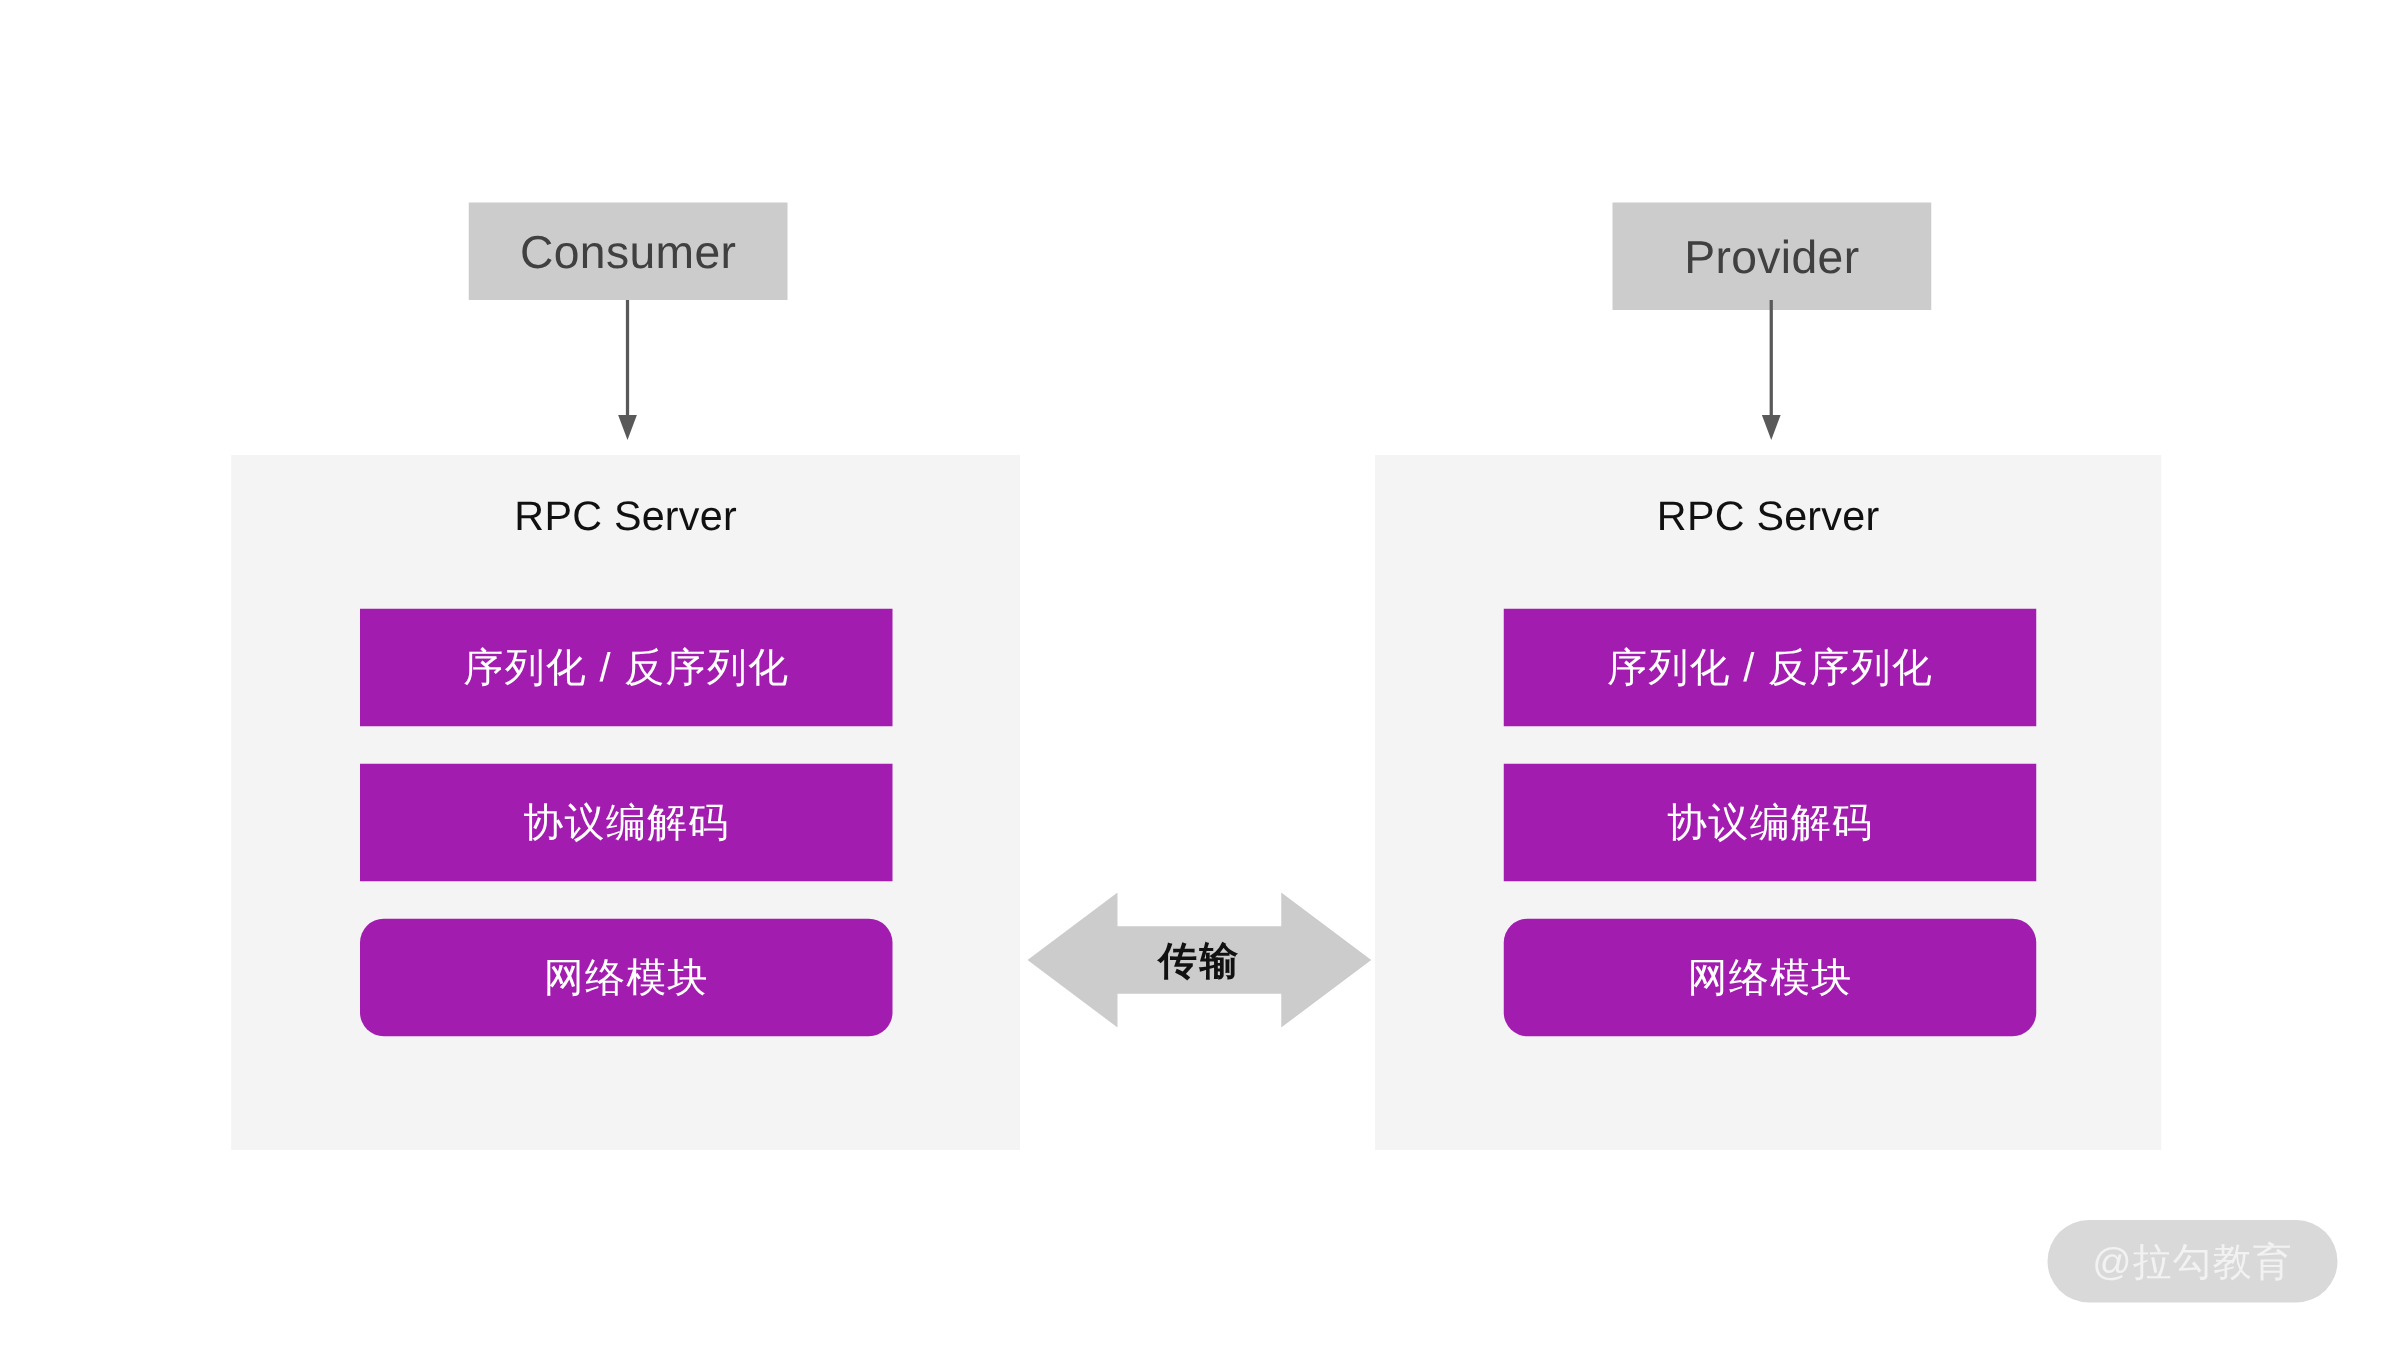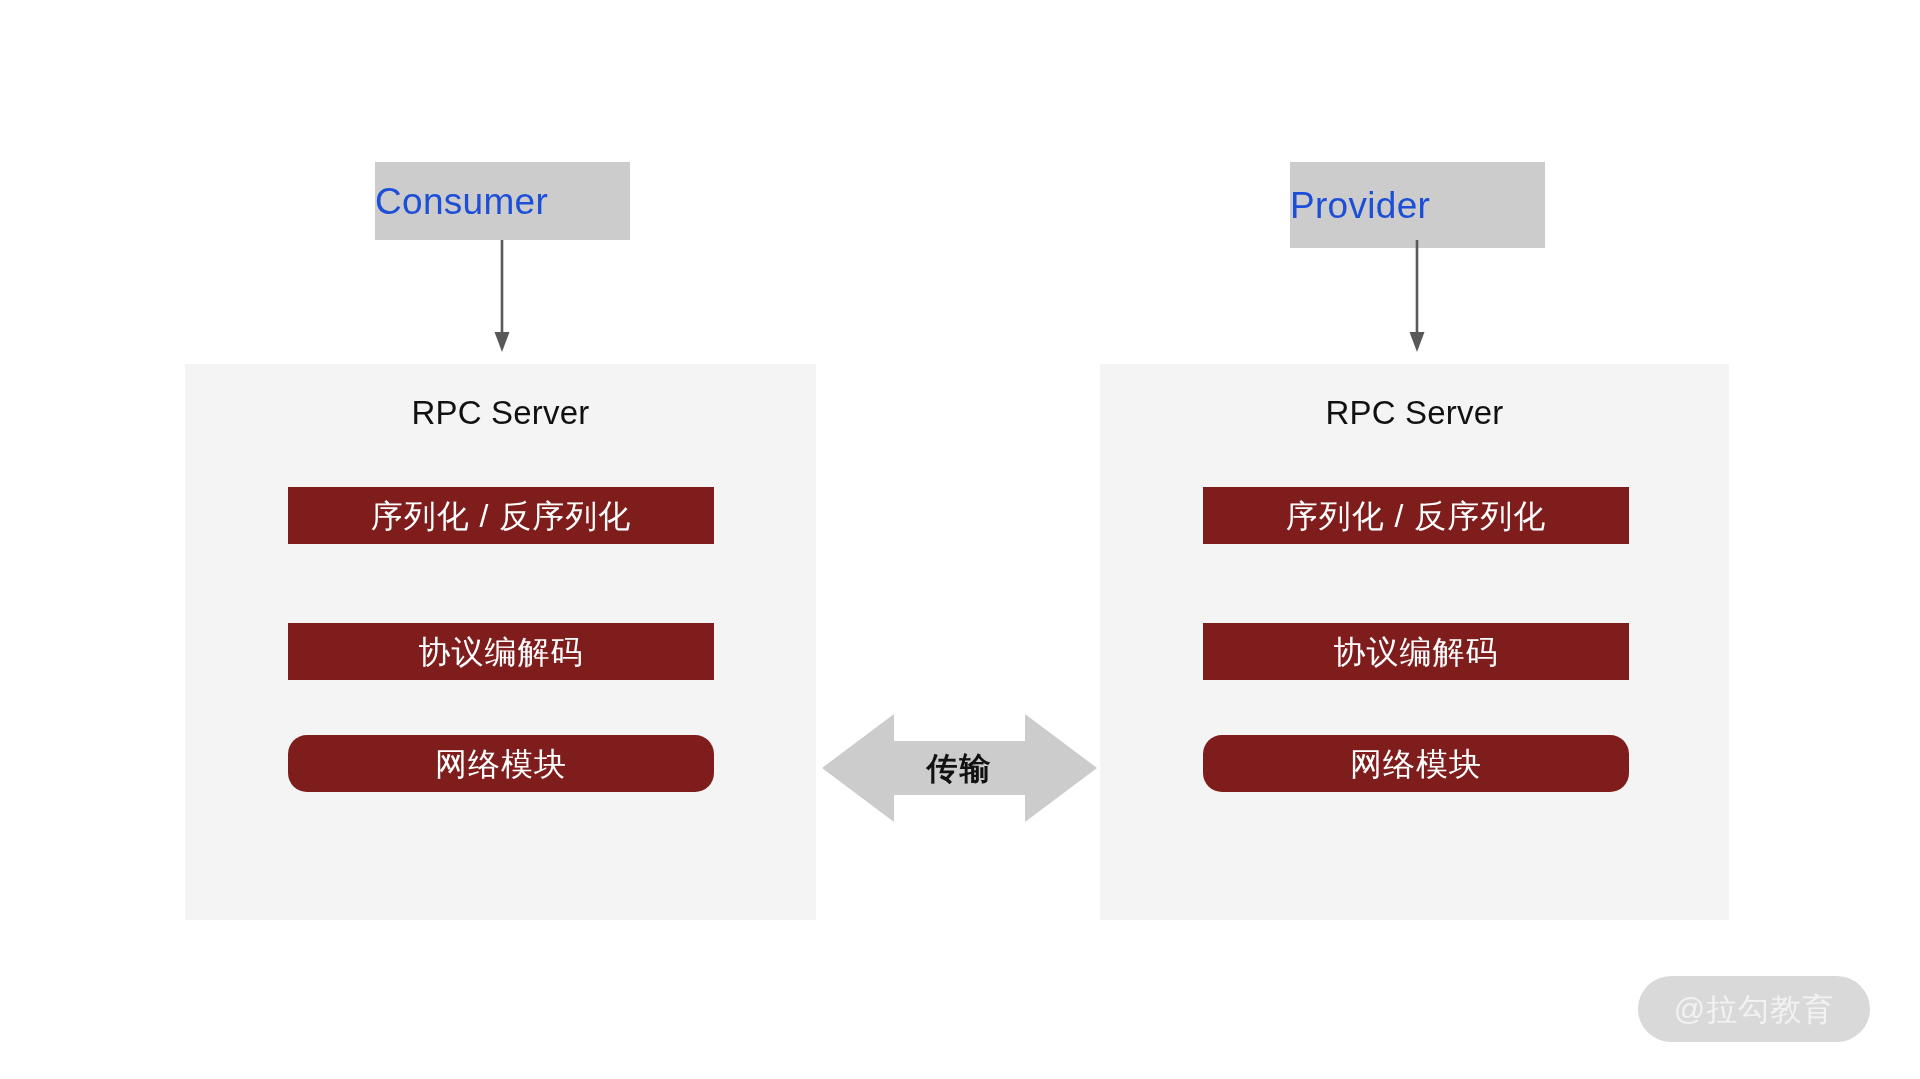--- a/index.html
+++ b/index.html
@@ -18,21 +18,22 @@
     height: 1079px;
     background: #ffffff;
   }
 
   
   .role-box {
     position: absolute;
     background: #cccccc;
     display: flex;
     align-items: center;
-    color: #1d4ed8;
+    justify-content: center;
+    color: #404040;
     font-size: 37px;
     font-weight: 400;
     letter-spacing: 0.3px;
     line-height: 1;
   }
   #role-consumer { left: 375px; top: 162px; width: 255px; height: 78px; }
   #role-provider { left: 1290px; top: 162px; width: 255px; height: 86px; }
 
   
   .v-arrow {
@@ -62,35 +63,35 @@
     font-size: 33px;
     font-weight: 400;
     color: #111111;
     line-height: 1;
     letter-spacing: 0.2px;
   }
 
   
   .module-block {
     position: absolute;
-    background: #7f1d1d;
+    background: #a21caf;
     display: flex;
     align-items: center;
     justify-content: center;
     color: #ffffff;
     font-size: 32px;
     font-weight: 400;
     letter-spacing: 1px;
     line-height: 1;
-    height: 57px;
+    height: 94px;
     left: 103px;
     width: 426px;
   }
   .module-block.m0 { top: 123px; }
-  .module-block.m1 { top: 259px; }
+  .module-block.m1 { top: 247px; }
   .module-block.m2 { top: 371px; border-radius: 19px; }
 
   
   #transport-arrow {
     position: absolute;
     left: 822px;
     top: 714px;
     width: 275px;
     height: 108px;
   }

